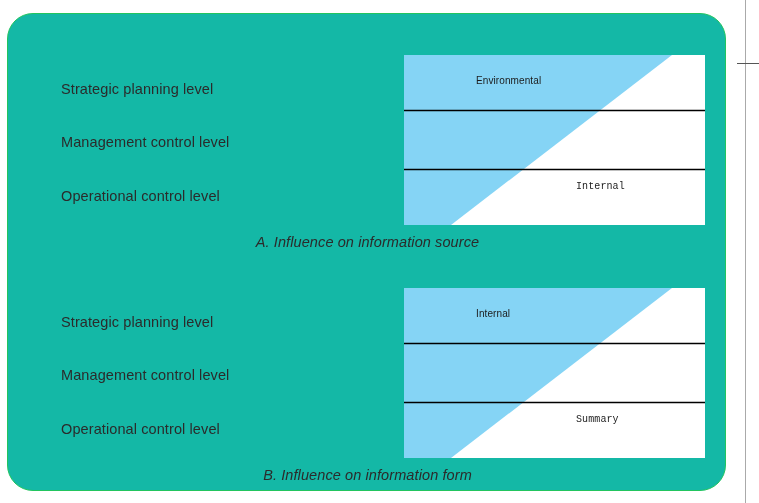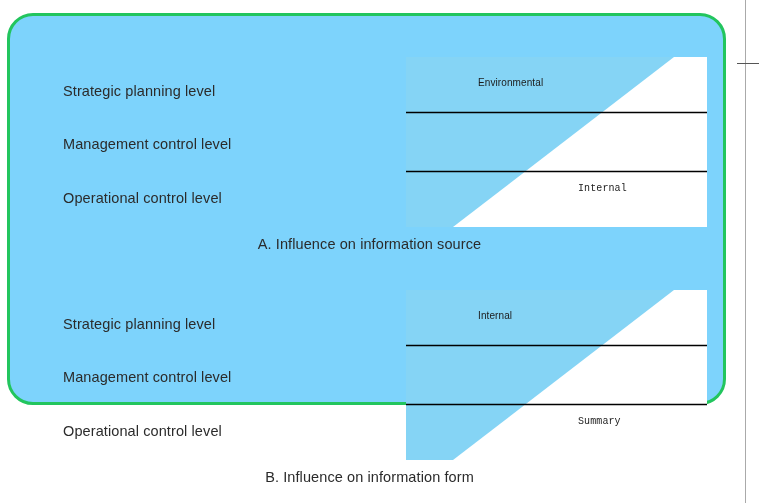--- a/index.html
+++ b/index.html
@@ -32,23 +32,23 @@
     height: 1px;
     background: #555555;
   }
 
   
   .card {
     position: absolute;
     left: 7px;
     top: 13px;
     width: 719px;
-    height: 392px;
-    background: #7dd3fc;
-    border: 3px solid #22c55e;
+    height: 478px;
+    background: #14b8a6;
+    border: 1px solid #22c55e;
     border-radius: 26px;
     box-sizing: border-box;
   }
 
   
   .panel {
     position: absolute;
     left: 0px;
     width: 719px;
   }
@@ -111,20 +111,21 @@
   
   .caption {
     position: absolute;
     left: 0;
     top: 206px;
     width: 719px;
     text-align: center;
     font-size: 14.5px;
     color: #2b2b2b;
     letter-spacing: 0.1px;
+    font-style: italic;
   }
   .caption-inner { display: inline-block; }
 </style>
 </head>
 <body>
 
 <div class="page-edge"></div>
 <div class="page-edge-tick"></div>
 
 <div class="card">

